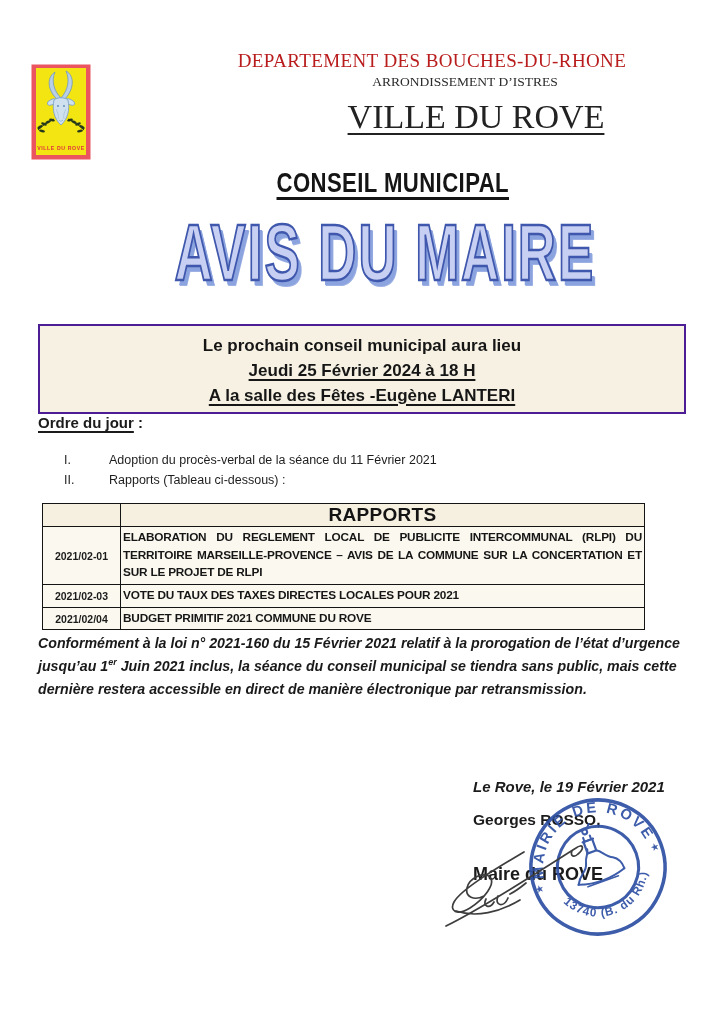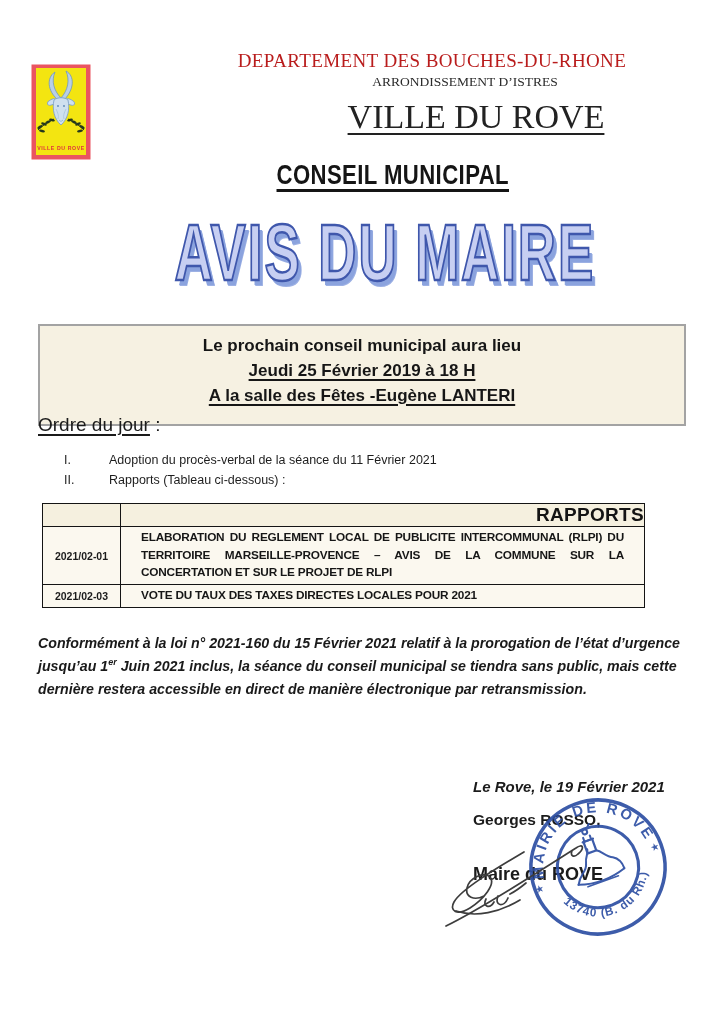--- a/index.html
+++ b/index.html
@@ -20,21 +20,21 @@
   .hdr-arr {
     position:absolute; top:74px; left:165px; width:600px; text-align:center;
     font-family:"Liberation Serif", serif; font-size:13.5px; color:#2a2a2a;
   }
   .hdr-city {
     position:absolute; top:98px; left:176px; width:600px; text-align:center;
     font-family:"Liberation Serif", serif; font-size:34px; color:#222;
   }
   .hdr-city span { text-decoration:underline; text-decoration-thickness:2px; text-underline-offset:5px; }
   .hdr-council {
-    position:absolute; top:160px; left:93px; width:600px; text-align:center;
+    position:absolute; top:168px; left:93px; width:600px; text-align:center;
   }
   .hdr-council span {
     display:inline-block; transform:scaleX(.82); font-weight:700; font-size:27px;
     letter-spacing:.5px; color:#151515; text-decoration:underline;
     text-decoration-thickness:2.5px; text-underline-offset:5px;
   }
 
   
   .main-title {
     position:absolute; top:213px; left:0; width:724px; text-align:center; line-height:1;padding-left:46px;
@@ -42,46 +42,46 @@
   .main-title span {
     display:inline-block; transform:scaleX(.66);
     font-weight:700; font-size:80px; letter-spacing:3px;
     color:#c7cff2; -webkit-text-stroke:2.5px #3f57ac;
     text-shadow:5px 5px 0 #8ba3de, 6px 6px 0 #9db1e4;
   }
 
   
   .notice-box {
     position:absolute; left:38px; top:324px; width:648px;
-    border:2px solid #a3a3a3; background:#f6f1e2;
-    text-align:center; padding:7px 4px 16px;
+    border:2px solid #4c1d95; background:#f6f1e2;
+    text-align:center; padding:7px 4px 4px;
   }
   .notice-box div { font-weight:700; font-size:17px; line-height:25px; color:#161616; }
   .notice-box .u { text-decoration:underline; text-decoration-thickness:2px; text-underline-offset:3px; }
 
   
-  .agenda-heading { position:absolute; left:38px; top:414px; font-size:19px; font-weight:400; }
+  .agenda-heading { position:absolute; left:38px; top:414px; font-size:15px; font-weight:700; }
   .agenda-heading .u { text-decoration:underline; text-decoration-thickness:2px; text-underline-offset:3px; }
   .agenda-list { position:absolute; left:0; top:450px; width:680px; }
   .agenda-item { display:flex; line-height:20px; font-size:12.5px; color:#1d1d1d; }
   .agenda-item .num { width:45px; margin-left:64px; }
   .agenda-item .txt { flex:1; }
 
   
   .reports { position:absolute; left:42px; top:503px; width:603px; border-collapse:collapse; background:#fbf8ef; }
   .reports td { border:1.5px solid #141414; vertical-align:middle; }
-  .reports .hdr-row td { background:#f5f0df; height:16px;text-align:right; }
+  .reports .hdr-row td { background:#f5f0df; height:16px; }
   .reports .hdr-label { text-align:center; font-weight:700; font-size:19px; letter-spacing:.3px; color:#141414; }
   .reports .id {
     width:78px; text-align:center; font-weight:700; font-size:10.5px; padding:2px 2px;
     white-space:nowrap;
   }
   .reports .txt {
     font-weight:700; font-size:11.8px; letter-spacing:-.2px; line-height:1.5;
-    text-align:justify; padding:2px 20px; color:#161616;
+    text-align:justify; padding:2px 2px; color:#161616;
   }
 
   
   .legal {
     position:absolute; left:38px; top:632px; width:650px;
     font-weight:700; font-style:italic; font-size:14.2px; line-height:1.62; color:#1a1a1a;
   }
   .legal sup { font-size:9px; }
 
   
@@ -132,21 +132,21 @@
 
   <div class="hdr-dept">DEPARTEMENT DES BOUCHES-DU-RHONE</div>
   <div class="hdr-arr">ARRONDISSEMENT D’ISTRES</div>
   <div class="hdr-city"><span>VILLE DU ROVE</span></div>
   <div class="hdr-council"><span>CONSEIL MUNICIPAL</span></div>
 
   <div class="main-title"><span>AVIS DU MAIRE</span></div>
 
   <div class="notice-box">
     <div>Le prochain conseil municipal aura lieu</div>
-    <div class="u">Jeudi 25 Février 2019 à 18 H</div>
+    <div class="u">Jeudi 25 Février 2024 à 18 H</div>
     <div class="u">A la salle des Fêtes -Eugène LANTERI</div>
   </div>
 
   <div class="agenda-heading"><span class="u">Ordre du jour</span><span> :</span></div>
   <div class="agenda-list">
     <div class="agenda-item">
       <span class="num">I.</span>
       <span class="txt">Adoption du procès-verbal de la séance du 11 Février 2021</span>
     </div>
     <div class="agenda-item">
@@ -161,20 +161,24 @@
       <td class="id"></td>
       <td class="hdr-label">RAPPORTS</td>
     </tr>
     <tr>
       <td class="id">2021/02-01</td>
       <td class="txt">ELABORATION DU REGLEMENT LOCAL DE PUBLICITE INTERCOMMUNAL (RLPI) DU TERRITOIRE MARSEILLE-PROVENCE – AVIS DE LA COMMUNE SUR LA CONCERTATION ET SUR LE PROJET DE RLPI</td>
     </tr>
     <tr>
       <td class="id">2021/02-03</td>
       <td class="txt">VOTE DU TAUX DES TAXES DIRECTES LOCALES POUR 2021</td>
+    </tr>
+    <tr>
+      <td class="id">2021/02/04</td>
+      <td class="txt">BUDGET PRIMITIF 2021 COMMUNE DU ROVE</td>
     </tr>
   </tbody>
     </table>
 
   <div class="legal"><span>Conformément à la loi n° 2021-160 du 15 Février 2021 relatif à la prorogation de l’état d’urgence jusqu’au 1</span><sup>er</sup><span> Juin 2021 inclus, la séance du conseil municipal se tiendra sans public, mais cette dernière restera accessible en direct de manière électronique par retransmission.</span></div>
 
   <div class="place-date">Le Rove, le 19 Février 2021</div>
   <div class="sig-name">Georges ROSSO,</div>
   <div class="sig-role">Maire du ROVE</div>
 

